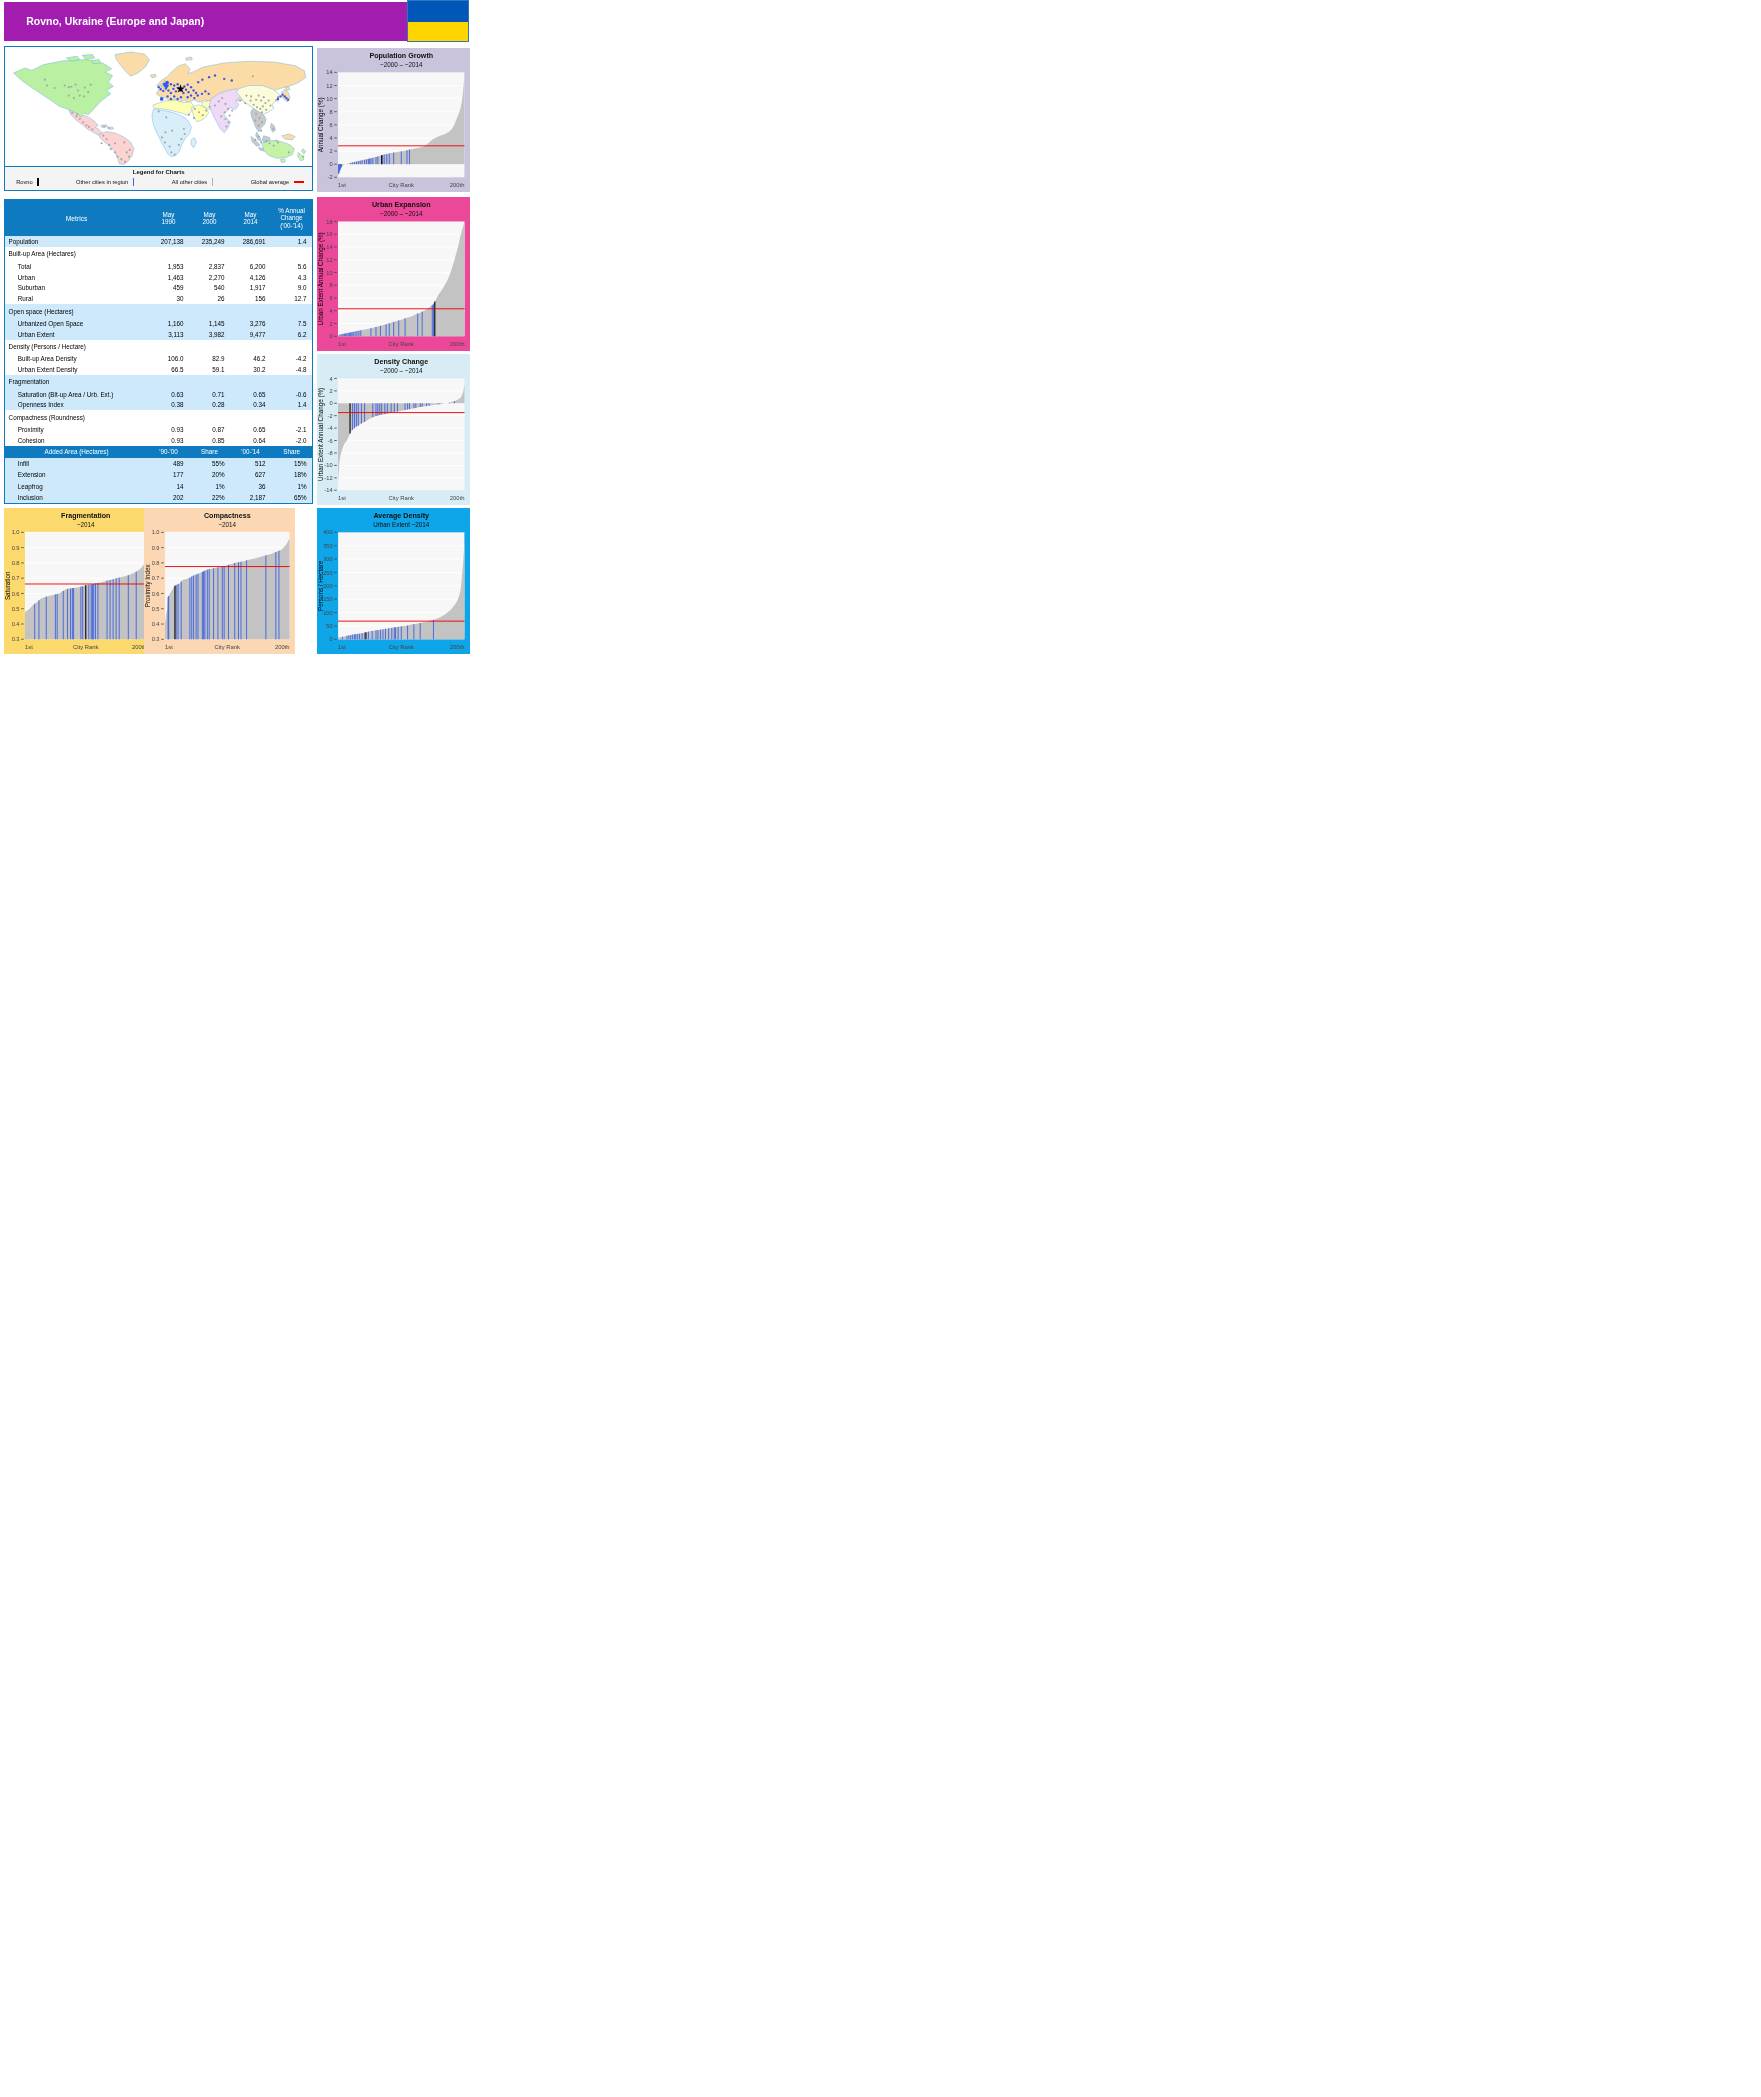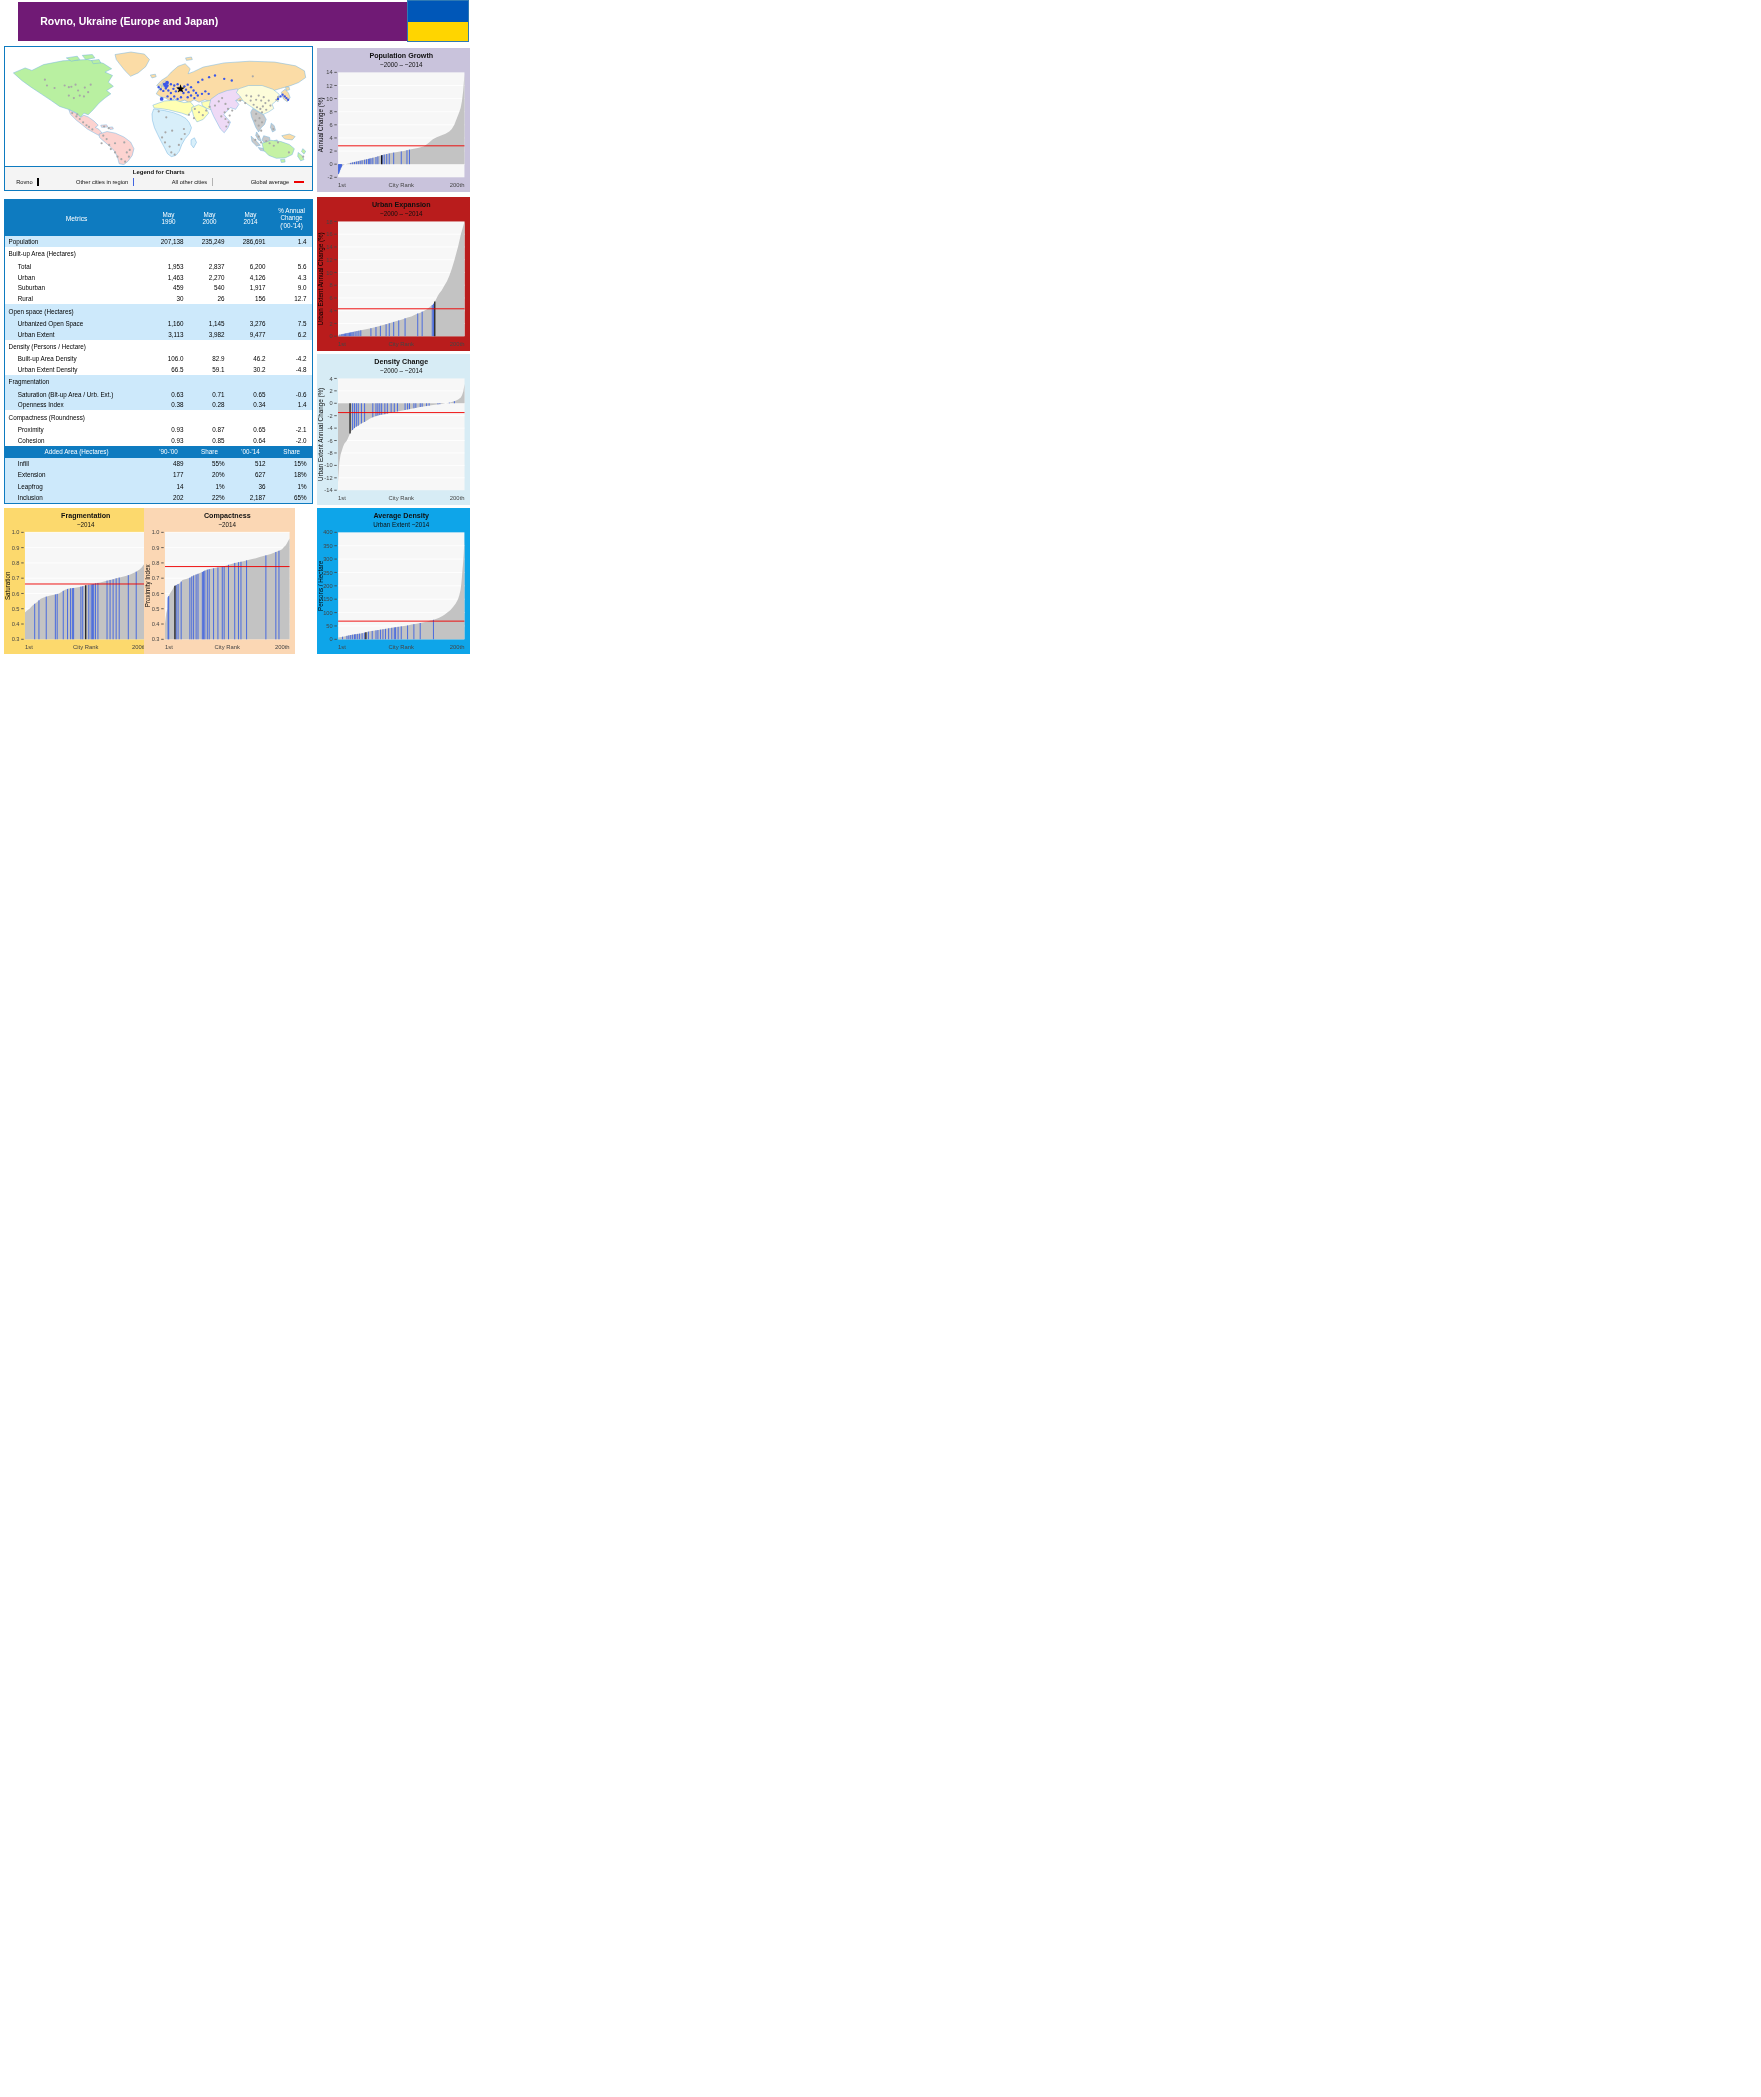--- a/index.html
+++ b/index.html
@@ -1,19 +1,19 @@
 <!DOCTYPE html>
 <html style="font-size:6.7px"><head>
 <meta charset="utf-8">
 <style>
   html,body{margin:0;padding:0;background:#ffffff;font-family:"Liberation Sans",sans-serif;}
   #page{position:relative;width:470px;height:654px;background:#ffffff;overflow:hidden;}
 
   
-  .header-bar{position:absolute;left:4.2px;top:2.1px;width:434px;height:39px;background:#701a75;margin-left:14px;}
+  .header-bar{position:absolute;left:4.2px;top:2.1px;width:434px;height:39px;background:#a21caf;}
   .header-title{color:#ffffff;font-size:10.5px;font-weight:bold;line-height:39px;padding-left:22px;white-space:nowrap;}
   .flag{position:absolute;left:407px;top:0px;width:62px;height:42px;border:0.8px solid #2e79b3;box-sizing:border-box;}
   .flag-blue{height:52%;}
   .flag-yellow{height:48%;}
 
   
   .map-panel{position:absolute;left:4.2px;top:46px;width:309px;height:121px;border:1.3px solid #0e7bc0;box-sizing:border-box;background:#ffffff;}
   #world-map-svg{display:block;width:307px;height:118px;}
   .legend-panel{position:absolute;left:4.2px;top:166px;width:309px;height:25px;border:1.3px solid #0e7bc0;box-sizing:border-box;background:#f4f4f4;}
   .legend-title{text-align:center;font-weight:bold;font-size:6px;margin-top:2.1px;color:#111;}
@@ -529,21 +529,21 @@
         <line x1="41" y1="89.25" x2="47" y2="89.25" stroke="#454545" stroke-width="2"></line>
         <text x="37" y="94.25" text-anchor="end" font-size="13.5" fill="#454545">12</text>
         <line x1="41" y1="58" x2="47" y2="58" stroke="#454545" stroke-width="2"></line>
         <text x="37" y="63" text-anchor="end" font-size="13.5" fill="#454545">14</text>
         <text transform="translate(14 183) rotate(-90)" text-anchor="middle" font-size="15" fill="#000">Annual Change (%)</text>
         <text x="50" y="332" text-anchor="start" font-size="14" fill="#454545">1st</text>
         <text x="200.5" y="332" text-anchor="middle" font-size="14" fill="#454545">City Rank</text>
         <text x="351" y="332" text-anchor="end" font-size="14" fill="#454545">200th</text>
       </svg>
     </div>
-  <div class="cp" id="p-ue" style="background: #b91c1c;">
+  <div class="cp" id="p-ue" style="background: #ec4899;">
       <svg width="153" height="154" viewBox="0 0 364 366">
         <text x="200.5" y="24" text-anchor="middle" font-size="17" font-weight="bold" fill="#101010">Urban Expansion</text>
         <text x="200.5" y="45" text-anchor="middle" font-size="15" fill="#101010">~2000 – ~2014</text>
         <rect x="50" y="58" width="301" height="273" fill="#f7f7f7"></rect>
         <line x1="50" y1="300.66666666666663" x2="351" y2="300.66666666666663" stroke="#ffffff" stroke-width="2"></line>
         <line x1="50" y1="270.33333333333337" x2="351" y2="270.33333333333337" stroke="#ffffff" stroke-width="2"></line>
         <line x1="50" y1="240" x2="351" y2="240" stroke="#ffffff" stroke-width="2"></line>
         <line x1="50" y1="209.66666666666669" x2="351" y2="209.66666666666669" stroke="#ffffff" stroke-width="2"></line>
         <line x1="50" y1="179.33333333333331" x2="351" y2="179.33333333333331" stroke="#ffffff" stroke-width="2"></line>
         <line x1="50" y1="149" x2="351" y2="149" stroke="#ffffff" stroke-width="2"></line>

